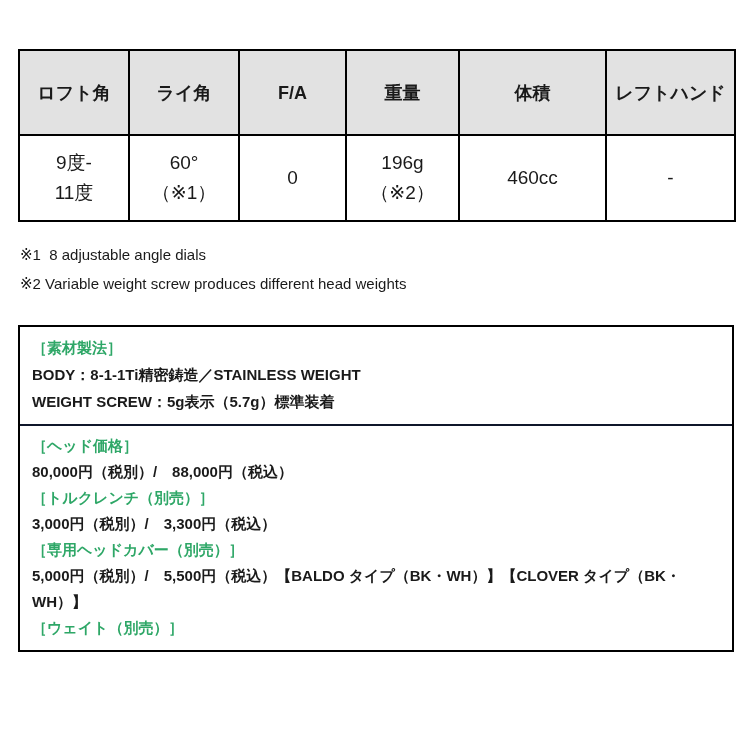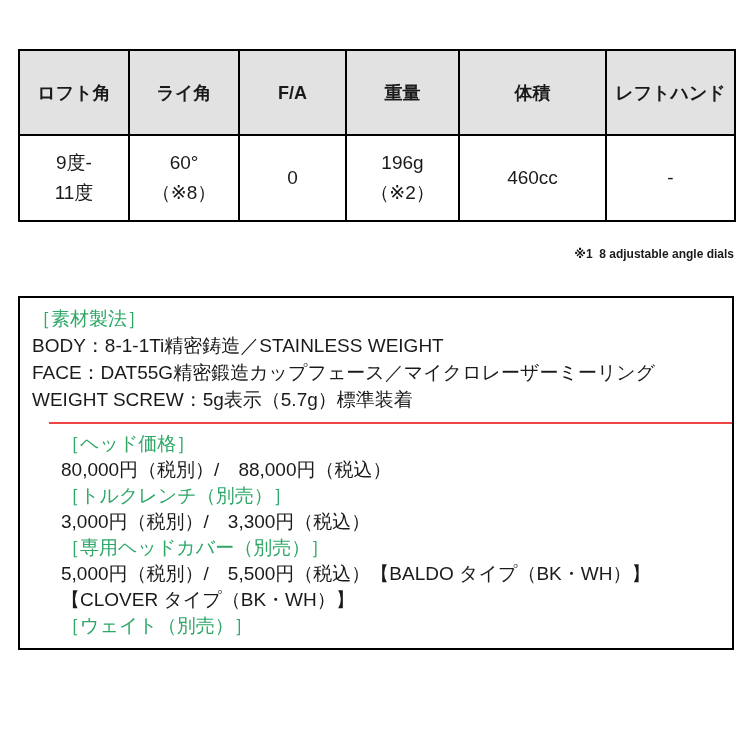--- a/index.html
+++ b/index.html
@@ -44,43 +44,41 @@
     height: 86px;
     line-height: 30px;
   }
 
   
   .notes {
     margin-top: 18px;
     padding-left: 2px;
   }
   .note-line {
-    font-size: 12px;
-    font-weight: 700;
+    font-size: 15px;
+    font-weight: 400;
     line-height: 29px;
     white-space: pre-wrap;
-    text-align: right;
   }
 
   
   .spec-box {
     margin-top: 27px;
     width: 716px;
     border: 2px solid #000000;
   }
   .box-section {
     padding: 7px 12px 9px 12px;
   }
   .box-section + .box-section {
-    border-top: 2px solid #ef4444;
-    margin-left: 29px;
+    border-top: 2px solid #0f172a;
   }
   .box-section .line {
-    font-size: 19px;
-    font-weight: 400;
+    font-size: 15px;
+    font-weight: 700;
     white-space: pre-wrap;
   }
   .material-section .line { line-height: 27px; }
   .price-section .line { line-height: 26px; }
   .green-heading { color: #2ea767; }
 </style>
 </head>
 <body>
 
 <div class="page">
@@ -102,40 +100,40 @@
         <th>重量</th>
         <th>体積</th>
         <th>レフトハンド</th>
       </tr>
     </thead>
     <tbody>
       <tr>
         <td>9度-
 11度</td>
         <td>60°
-（※8）</td>
+（※1）</td>
         <td>0</td>
         <td>196g
 （※2）</td>
         <td>460cc</td>
         <td>-</td>
       </tr>
     </tbody>
   </table>
 
   <div class="notes">
     <div class="note-line">※1  8 adjustable angle dials</div>
+    <div class="note-line">※2 Variable weight screw produces different head weights</div>
   </div>
 
   <div class="spec-box">
 
     <div class="box-section material-section">
       <div class="line green-heading">［素材製法］</div>
       <div class="line">BODY：8-1-1Ti精密鋳造／STAINLESS WEIGHT</div>
-      <div class="line">FACE：DAT55G精密鍛造カップフェース／マイクロレーザーミーリング</div>
       <div class="line">WEIGHT SCREW：5g表示（5.7g）標準装着</div>
     </div>
 
     <div class="box-section price-section">
       <div class="line green-heading">［ヘッド価格］</div>
       <div class="line">80,000円（税別）/　88,000円（税込）</div>
       <div class="line green-heading">［トルクレンチ（別売）］</div>
       <div class="line">3,000円（税別）/　3,300円（税込）</div>
       <div class="line green-heading">［専用ヘッドカバー（別売）］</div>
       <div class="line">5,000円（税別）/　5,500円（税込）【BALDO タイプ（BK・WH）】【CLOVER タイプ（BK・WH）】</div>

